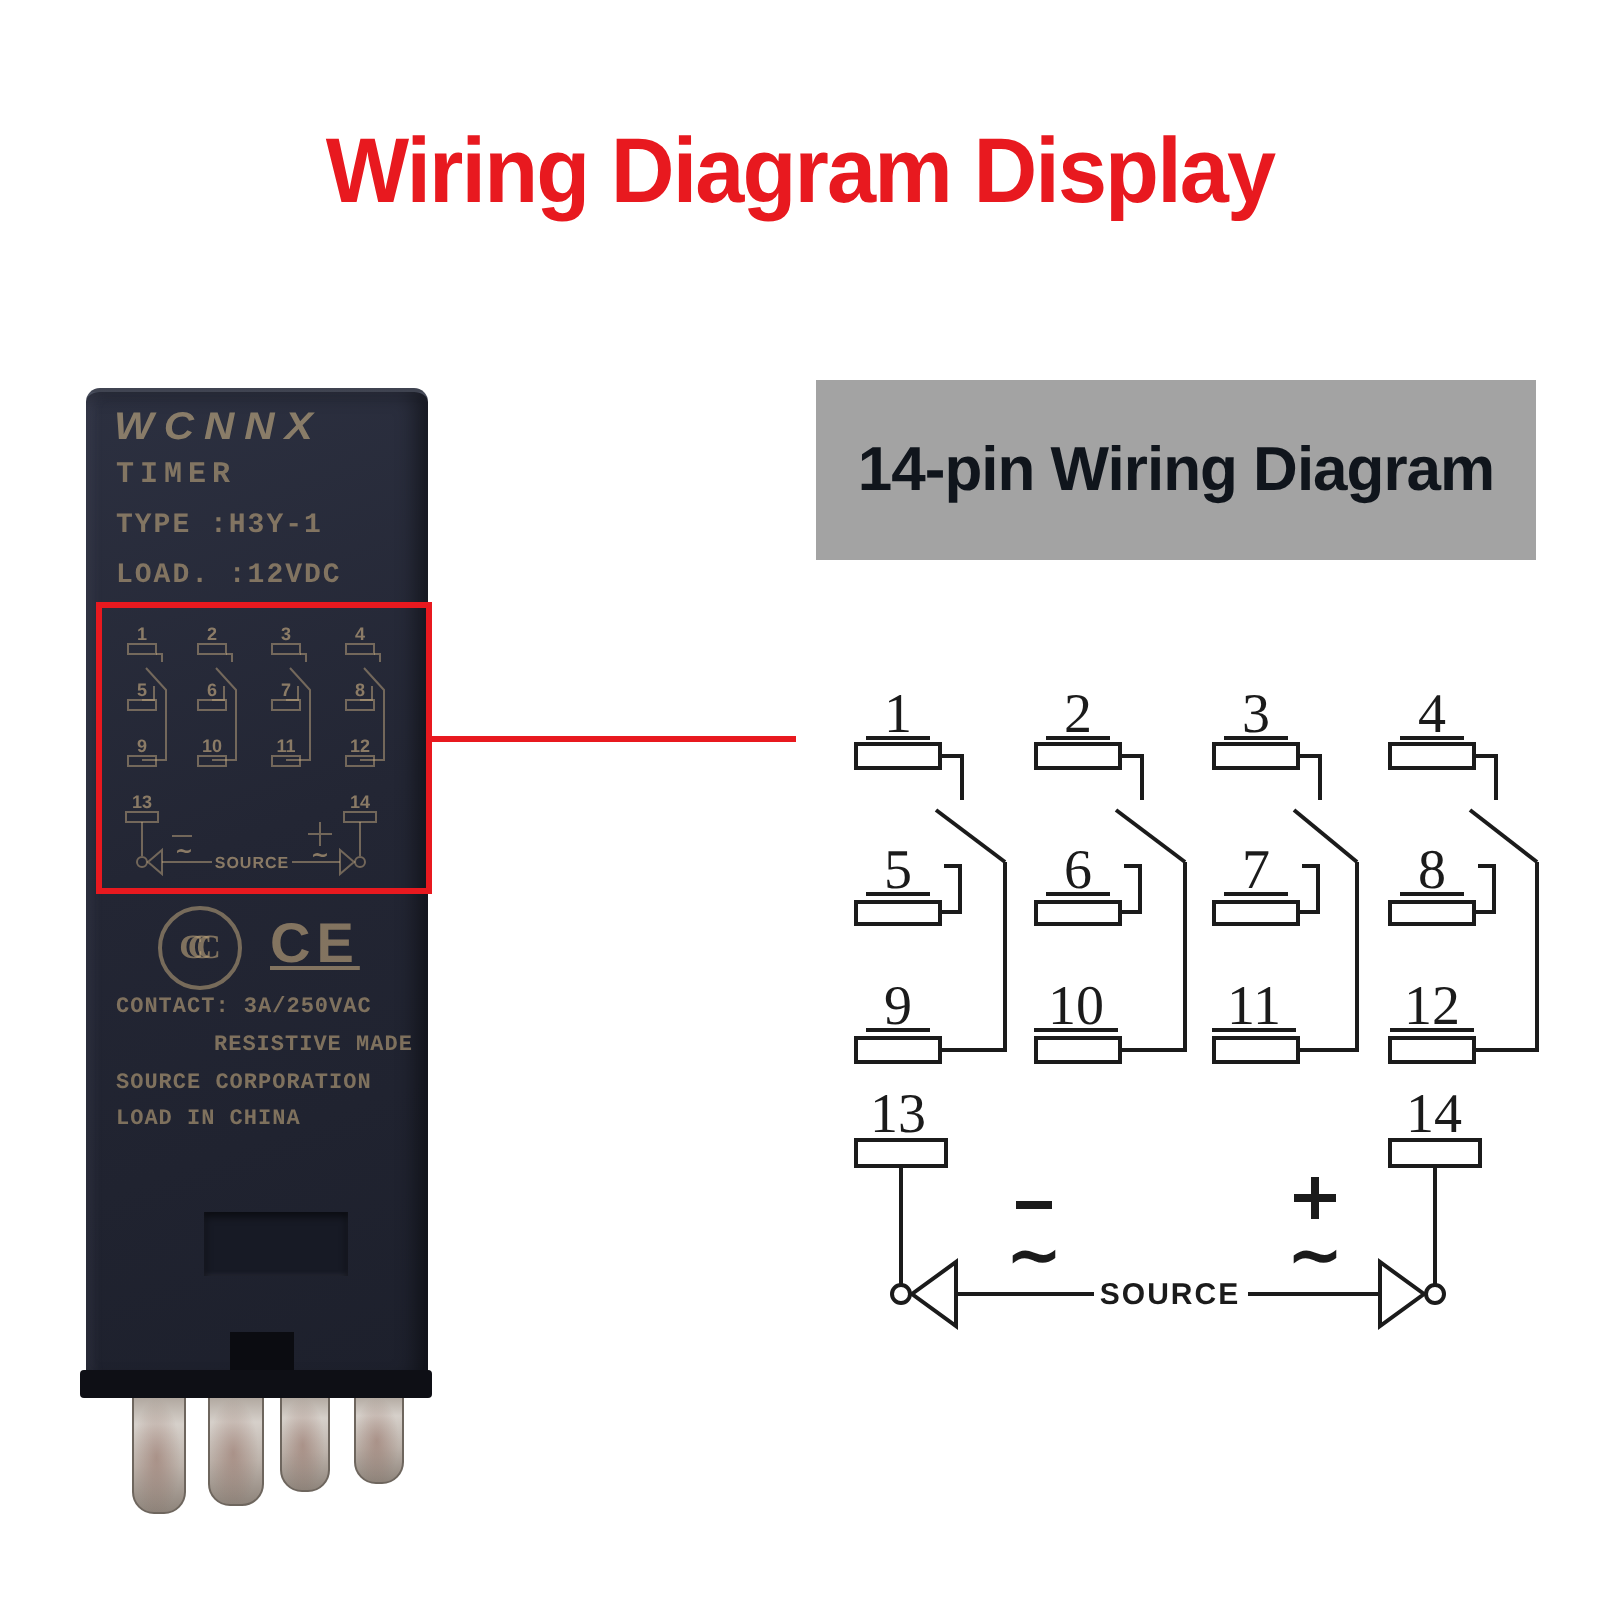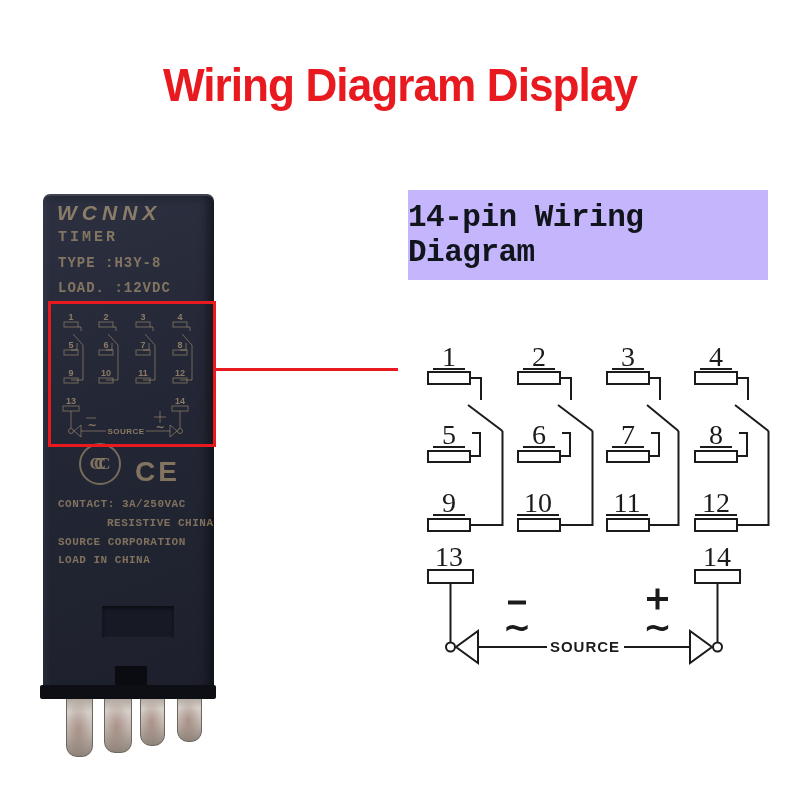--- a/index.html
+++ b/index.html
@@ -6,43 +6,43 @@
   #stage{position:relative;width:800px;height:800px;background:#ffffff;overflow:hidden;
          font-family:"Liberation Sans",sans-serif;}
   .abs{position:absolute;}
 
   
   #page-title{left:0;top:58px;width:800px;text-align:center;
     font-size:46px;font-weight:700;letter-spacing:-1px;color:#e8191f;
     transform:scaleX(.96);}
 
   
-  #banner{left:408px;top:190px;width:360px;height:90px;background:#c4b5fd;
-    display:flex;align-items:center;justify-content:center;font-family:Liberation Mono, monospace;}
+  #banner{left:408px;top:190px;width:360px;height:90px;background:#a3a3a3;
+    display:flex;align-items:center;justify-content:center;}
   #banner span{font-size:31px;font-weight:700;color:#10151c;letter-spacing:-.5px;}
 
   
   #device-body{left:43px;top:194px;width:171px;height:496px;border-radius:7px;
     background:linear-gradient(160deg,#2c3040 0%,#232634 45%,#1d202c 100%);
     border-top:2px solid rgba(130,135,150,.35);
     box-shadow:inset -6px 0 10px rgba(0,0,0,.45), inset 3px 0 6px rgba(150,150,170,.12);}
   .emboss{color:rgba(190,165,124,.6);font-family:Liberation Mono, monospace;font-weight:700;
     white-space:nowrap;}
   #dev-brand{left:14px;top:6px;font-size:21px;font-style:italic;letter-spacing:5px;
     color:rgba(196,172,130,.62);font-family:"Liberation Sans",sans-serif;font-weight:700;
     transform:scaleY(.92);}
   #dev-product{left:15px;top:33px;font-size:15px;letter-spacing:3px;}
   #dev-type{left:15px;top:59px;font-size:14px;letter-spacing:1px;}
   #dev-volt{left:15px;top:84px;font-size:14px;letter-spacing:1px;}
-  #ccc-logo{left:36px;top:247px;width:38px;height:38px;border:2px solid rgba(190,165,124,.55);
+  #ccc-logo{left:36px;top:257px;width:38px;height:38px;border:2px solid rgba(190,165,124,.55);
     border-radius:50%;display:flex;align-items:center;justify-content:center;}
   #ccc-logo span{font-size:17px;font-weight:700;letter-spacing:-8px;color:rgba(190,165,124,.6);
     padding-right:8px;font-family:"Liberation Serif",serif;}
   #ce-logo{left:92px;top:260px;font-size:28px;letter-spacing:3px;font-weight:700;
-    color:rgba(190,165,124,.62);font-family:"Liberation Sans",sans-serif;}
+    color:rgba(190,165,124,.62);font-family:"Liberation Sans",sans-serif;text-decoration:underline;}
   .spec{font-size:11px;letter-spacing:.5px;}
   #spec-contact{left:15px;top:302px;}
   #spec-load{left:64px;top:321px;}
   #spec-corp{left:15px;top:340px;}
   #spec-origin{left:15px;top:358px;}
   #stamp{left:59px;top:410px;width:72px;height:32px;background:#171a25;
     box-shadow:inset 0 2px 4px rgba(0,0,0,.6), inset 0 -1px 2px rgba(160,160,180,.12);}
   #notch-tab{left:72px;top:470px;width:32px;height:26px;background:#0b0c11;}
 
   
@@ -72,28 +72,28 @@
 </head>
 <body>
 
 <div id="stage">
 
   <div id="page-title" class="abs">Wiring Diagram Display</div>
 
   <div id="device-body" class="abs">
     <div id="dev-brand" class="abs">WCNNX</div>
     <div id="dev-product" class="abs emboss">TIMER</div>
-    <div id="dev-type" class="abs emboss">TYPE :H3Y-8</div>
+    <div id="dev-type" class="abs emboss">TYPE :H3Y-1</div>
     <div id="dev-volt" class="abs emboss">LOAD. :12VDC</div>
     <div id="ccc-logo" class="abs">
       <span>CCC</span>
     </div>
     <div id="ce-logo" class="abs">CE</div>
     <div id="spec-contact" class="abs emboss spec">CONTACT: 3A/250VAC</div>
-    <div id="spec-load" class="abs emboss spec">RESISTIVE CHINA</div>
+    <div id="spec-load" class="abs emboss spec">RESISTIVE MADE</div>
     <div id="spec-corp" class="abs emboss spec">SOURCE CORPORATION</div>
     <div id="spec-origin" class="abs emboss spec">LOAD IN CHINA</div>
     <div id="stamp" class="abs"></div>
     <div id="notch-tab" class="abs"></div>
   </div>
 
   <svg class="abs" style="left:48px;top:301px;" width="168" height="146" viewBox="0 0 168 146">
     <g stroke="rgba(193,168,128,.5)" stroke-width="1" fill="none">
 
       <rect x="16" y="21" width="14" height="5"></rect>

